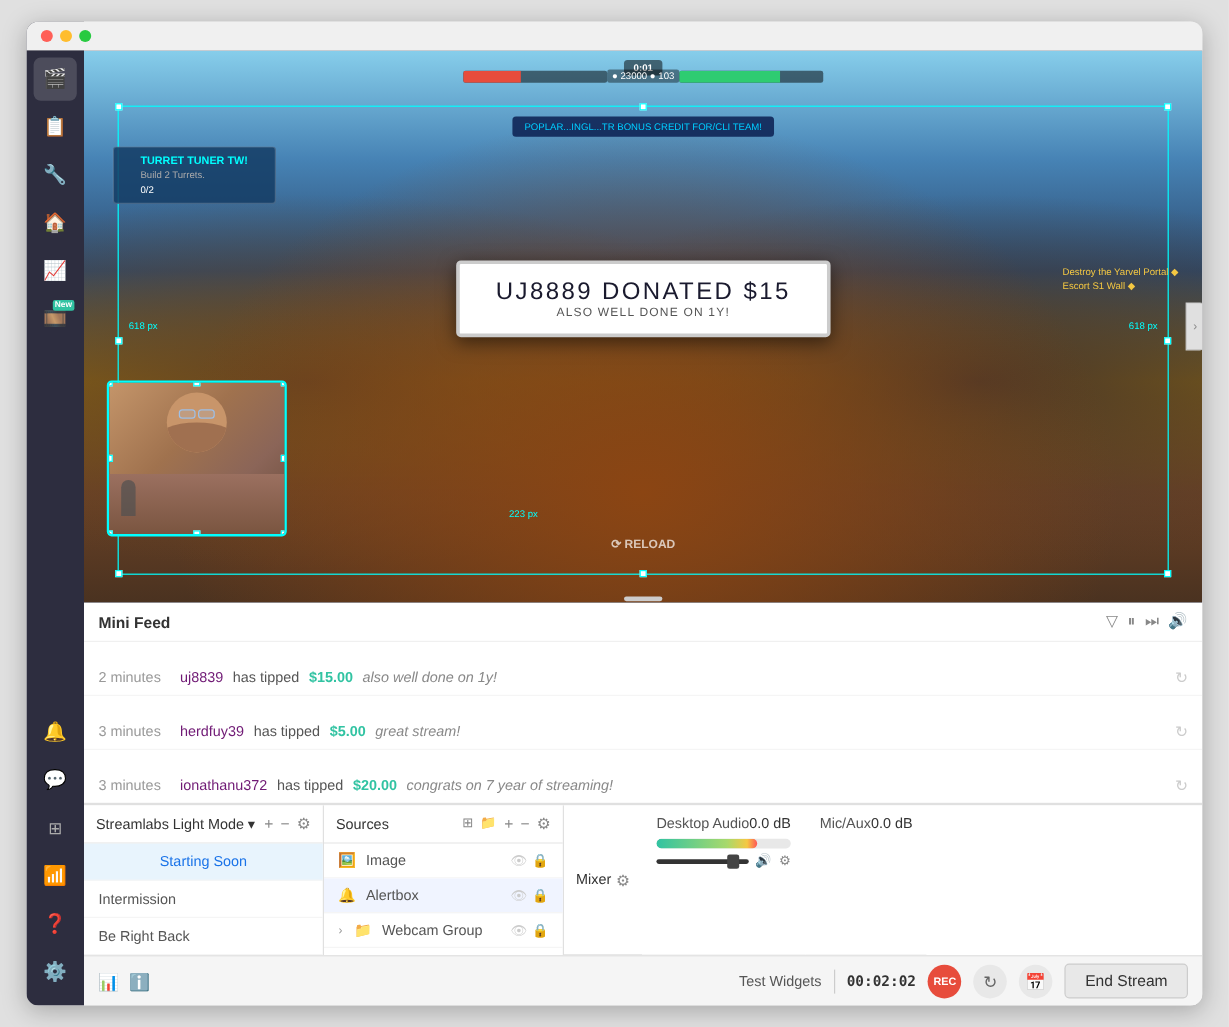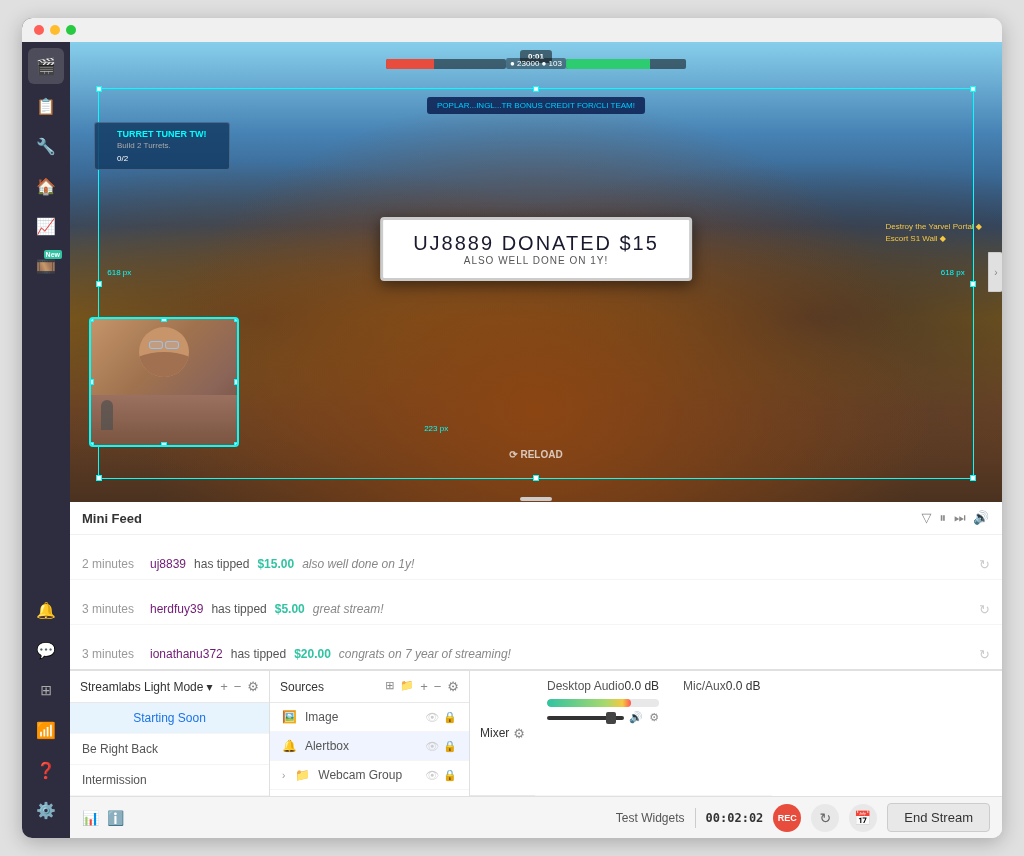--- a/index.html
+++ b/index.html
@@ -681,22 +681,22 @@
               <span>Streamlabs Light Mode</span>
               <span>▾</span>
             </div>
             <div class="panel-actions">
               <span>+</span>
               <span>−</span>
               <span>⚙</span>
             </div>
           </div>
           <div class="scene-item active">Starting Soon</div>
+          <div class="scene-item">Intermission</div>
           <div class="scene-item">Be Right Back</div>
-          <div class="scene-item">Intermission</div>
         </div>
 
         <div class="sources-panel">
           <div class="panel-header">
             <span class="panel-title">Sources</span>
             <div class="panel-actions">
               <span style="font-size:11px;">⊞</span>
               <span style="font-size:11px;">📁</span>
               <span>+</span>
               <span>−</span>

